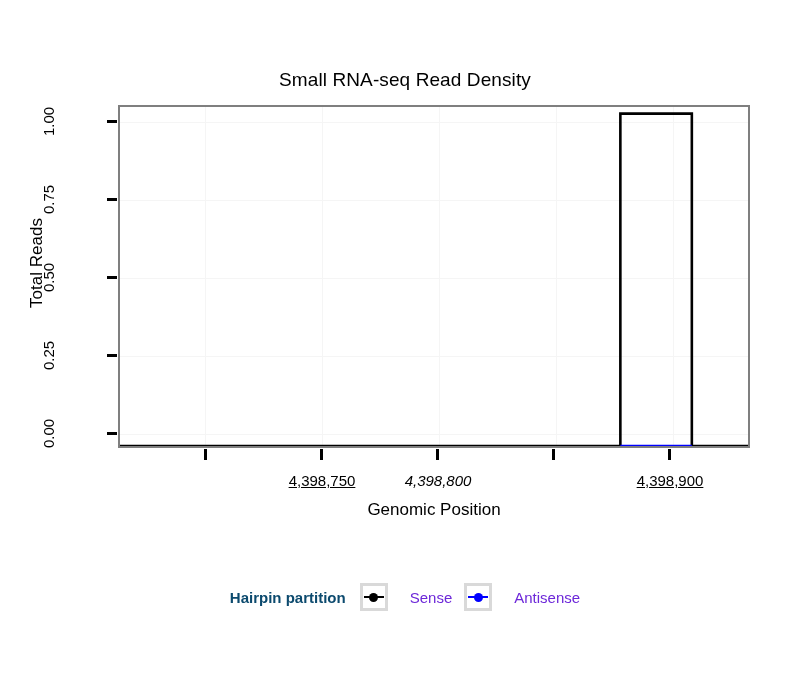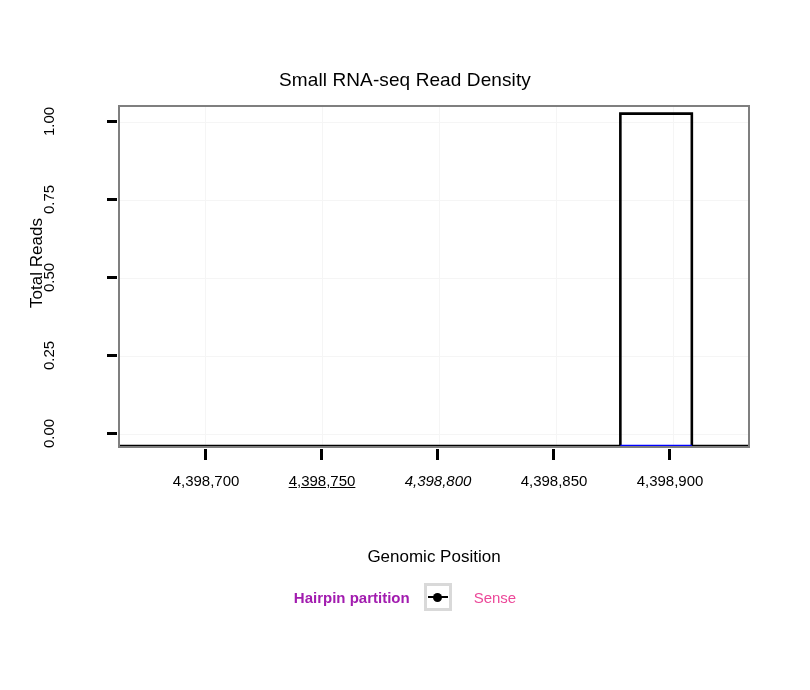--- a/index.html
+++ b/index.html
@@ -122,21 +122,20 @@
   .xaxis-title {
     position: absolute;
     left: 118px;
     top: 500px;
     width: 632px;
     text-align: center;
     font-size: 17px;
     line-height: 20px;
     color: #000000;
     white-space: nowrap;
-    margin-top: 47px;
   }
   .yaxis-title-wrap {
     position: absolute;
     left: -43px;
     top: 253px;
     width: 160px;
     height: 20px;
   }
   .yaxis-title-wrap span {
     display: block;
@@ -157,21 +156,21 @@
     top: 583px;
     width: 810px;
     display: flex;
     align-items: center;
     justify-content: center;
     gap: 0;
   }
   .legend-title {
     font-size: 15px;
     font-weight: bold;
-    color: #a21caf;
+    color: #0c4a6e;
     white-space: nowrap;
     margin-right: 14px;
   }
   .legend-item {
     display: flex;
     align-items: center;
     white-space: nowrap;
   }
   .legend-item + .legend-item { margin-left: 12px; }
   .legend-key {
@@ -197,21 +196,21 @@
     top: 50%;
     width: 9px;
     height: 9px;
     margin-left: -4.5px;
     margin-top: -4.5px;
     border-radius: 50%;
   }
   .legend-label {
     font-size: 15px;
     line-height: 17px;
-    color: #ec4899;
+    color: #6d28d9;
     margin-left: 22px;
   }
 </style>
 </head>
 <body>
 
 <div id="plot-root">
 
   <div class="chart-title">Small RNA-seq Read Density</div>
 
@@ -263,34 +262,39 @@
 
     </div>
   </div>
 
   <div class="xtick-mark" style="left:204px;"></div>
   <div class="xtick-mark" style="left:320px;"></div>
   <div class="xtick-mark" style="left:436px;"></div>
   <div class="xtick-mark" style="left:552px;"></div>
   <div class="xtick-mark" style="left:668px;"></div>
 
-  <div class="xtick-label" style="left:206px;">4,398,700</div>
   <div class="xtick-label" style="left:322px;text-decoration:underline;">4,398,750</div>
   <div class="xtick-label" style="left:438px;font-style:italic;">4,398,800</div>
-  <div class="xtick-label" style="left:554px;">4,398,850</div>
-  <div class="xtick-label" style="left:670px;">4,398,900</div>
+  <div class="xtick-label" style="left:670px;text-decoration:underline;">4,398,900</div>
 
   <div class="xaxis-title">Genomic Position</div>
 
   <div class="legend">
     <div class="legend-title">Hairpin partition</div>
 
     <div class="legend-item">
       <div class="legend-key">
         <div class="key-line" style="background:#000000;"></div>
         <div class="key-point" style="background:#000000;"></div>
       </div>
       <div class="legend-label">Sense</div>
     </div>
 
+    <div class="legend-item">
+      <div class="legend-key">
+        <div class="key-line" style="background:#0000FF;"></div>
+        <div class="key-point" style="background:#0000FF;"></div>
+      </div>
+      <div class="legend-label">Antisense</div>
+    </div>
   </div>
 
 </div>
 
 </body></html>

